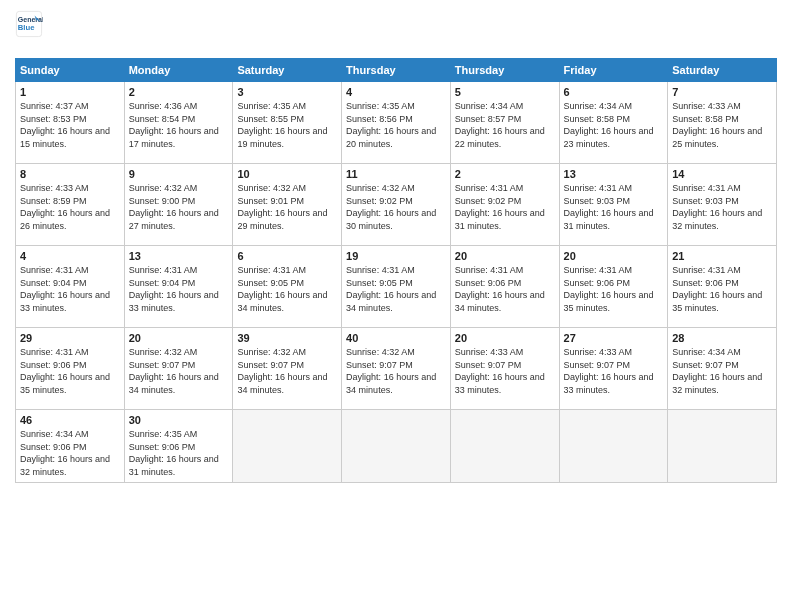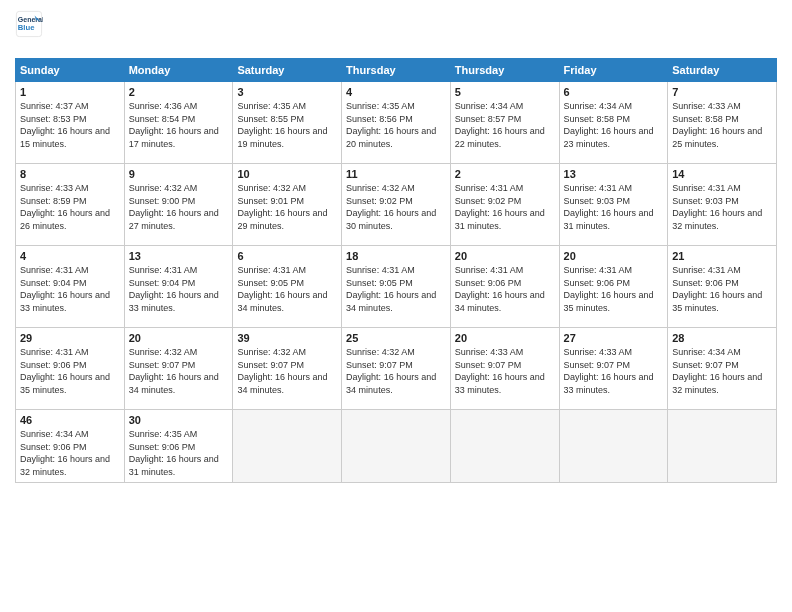--- a/index.html
+++ b/index.html
@@ -251,21 +251,21 @@
       </td>
           <td>
         <span class="day-num">6</span>
         <div class="day-info">
           Sunrise: 4:31 AM<br>
           Sunset: 9:05 PM<br>
           Daylight: 16 hours and 34 minutes.
         </div>
       </td>
           <td>
-        <span class="day-num">18</span>
+        <span class="day-num">19</span>
         <div class="day-info">
           Sunrise: 4:31 AM<br>
           Sunset: 9:05 PM<br>
           Daylight: 16 hours and 34 minutes.
         </div>
       </td>
           <td>
         <span class="day-num">20</span>
         <div class="day-info">
           Sunrise: 4:31 AM<br>
@@ -309,21 +309,21 @@
       </td>
           <td>
         <span class="day-num">39</span>
         <div class="day-info">
           Sunrise: 4:32 AM<br>
           Sunset: 9:07 PM<br>
           Daylight: 16 hours and 34 minutes.
         </div>
       </td>
           <td>
-        <span class="day-num">25</span>
+        <span class="day-num">40</span>
         <div class="day-info">
           Sunrise: 4:32 AM<br>
           Sunset: 9:07 PM<br>
           Daylight: 16 hours and 34 minutes.
         </div>
       </td>
           <td>
         <span class="day-num">20</span>
         <div class="day-info">
           Sunrise: 4:33 AM<br>

